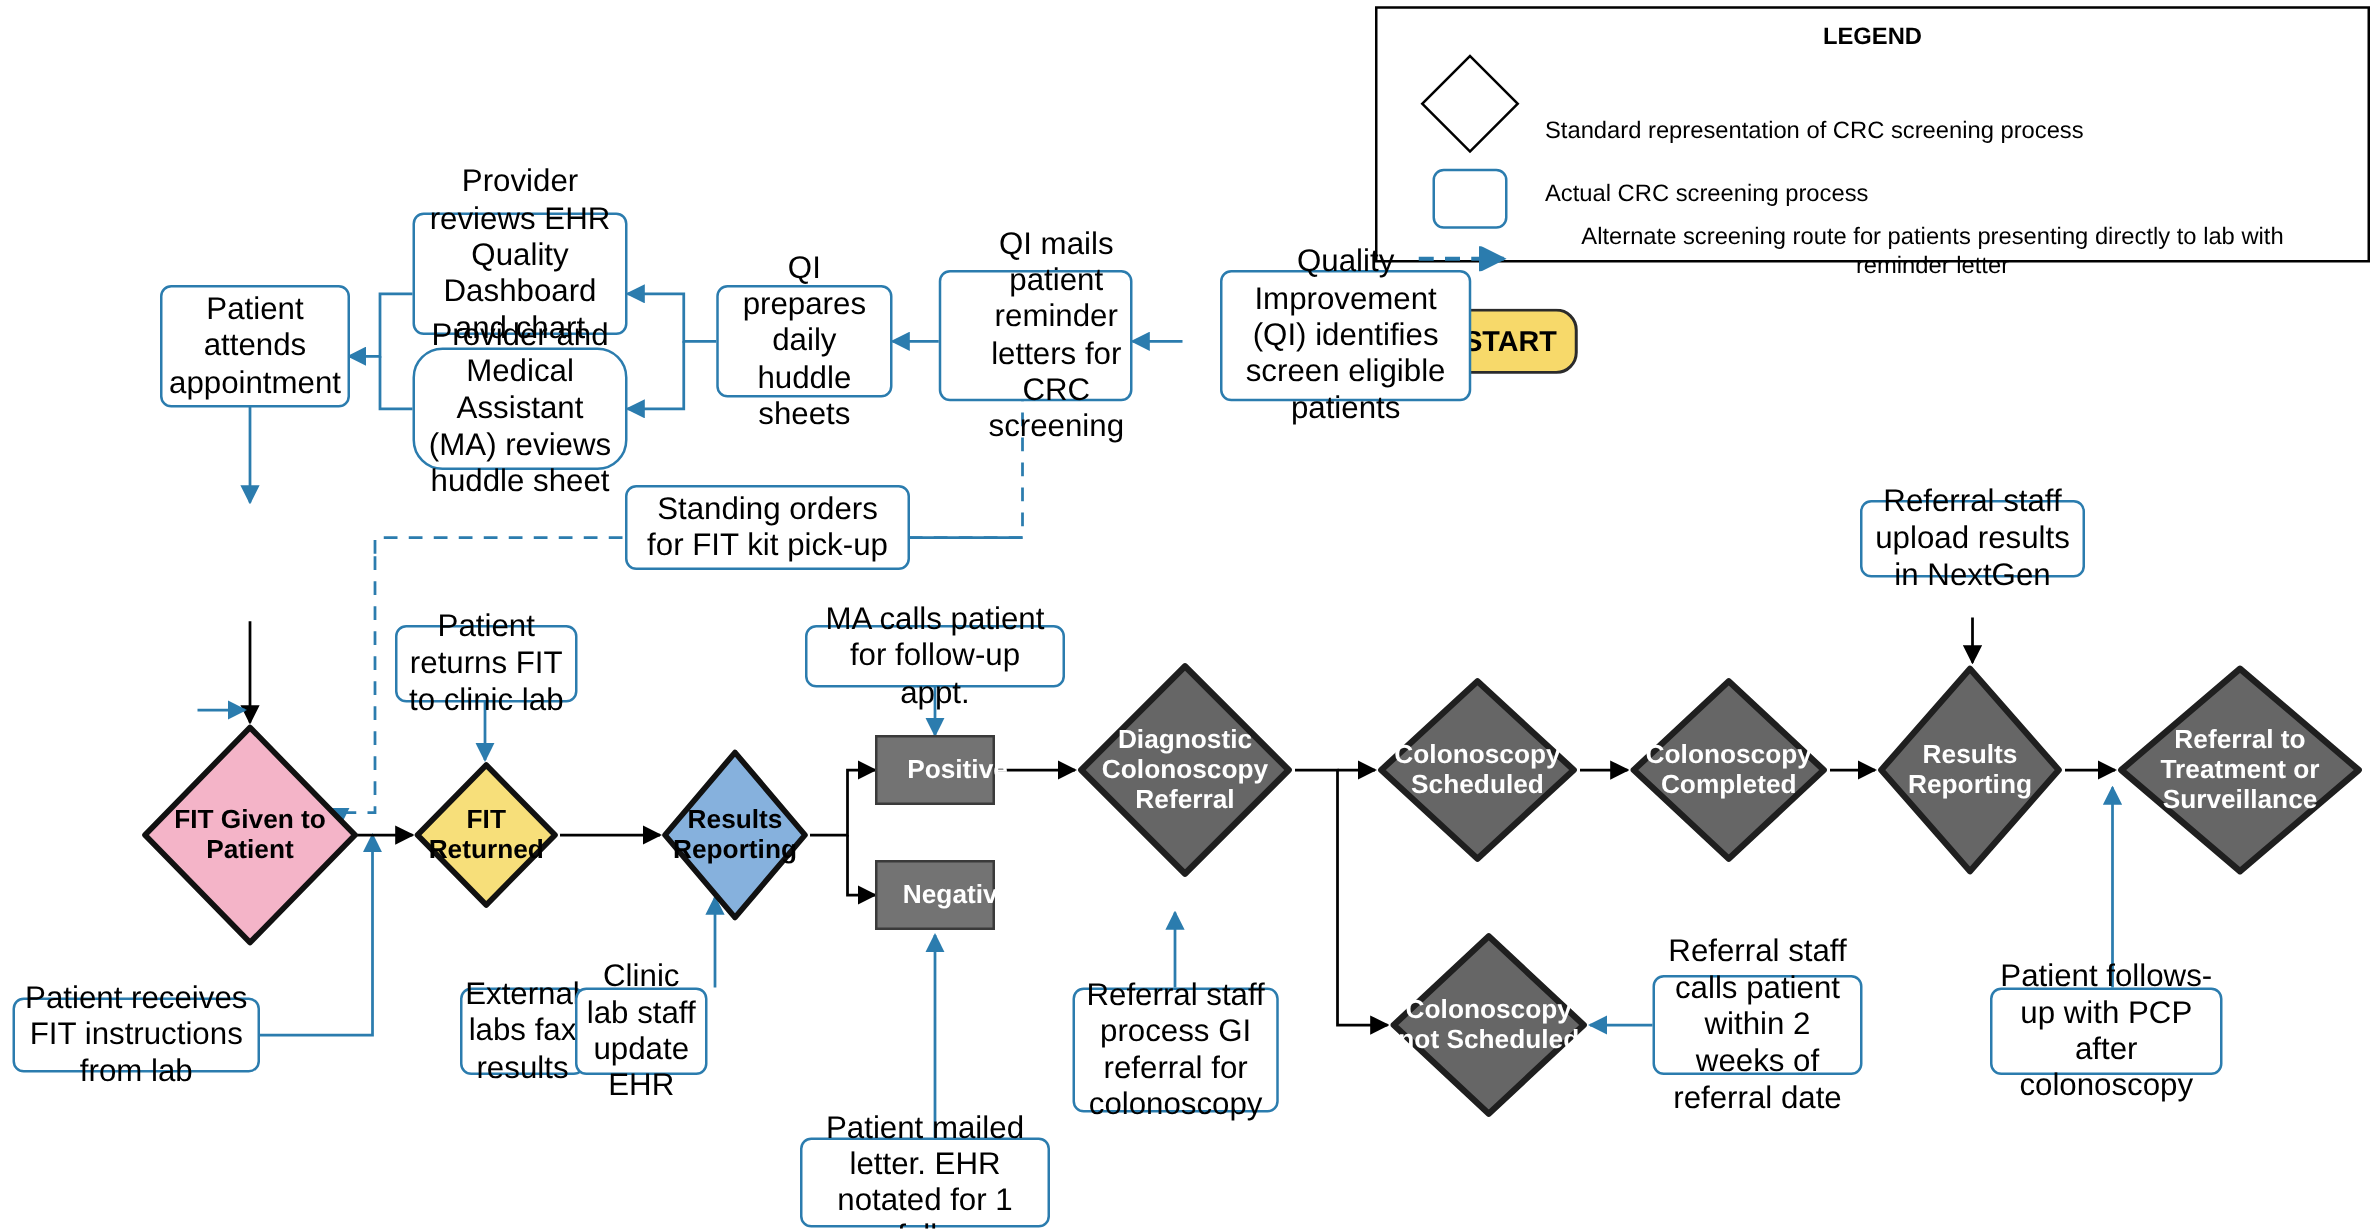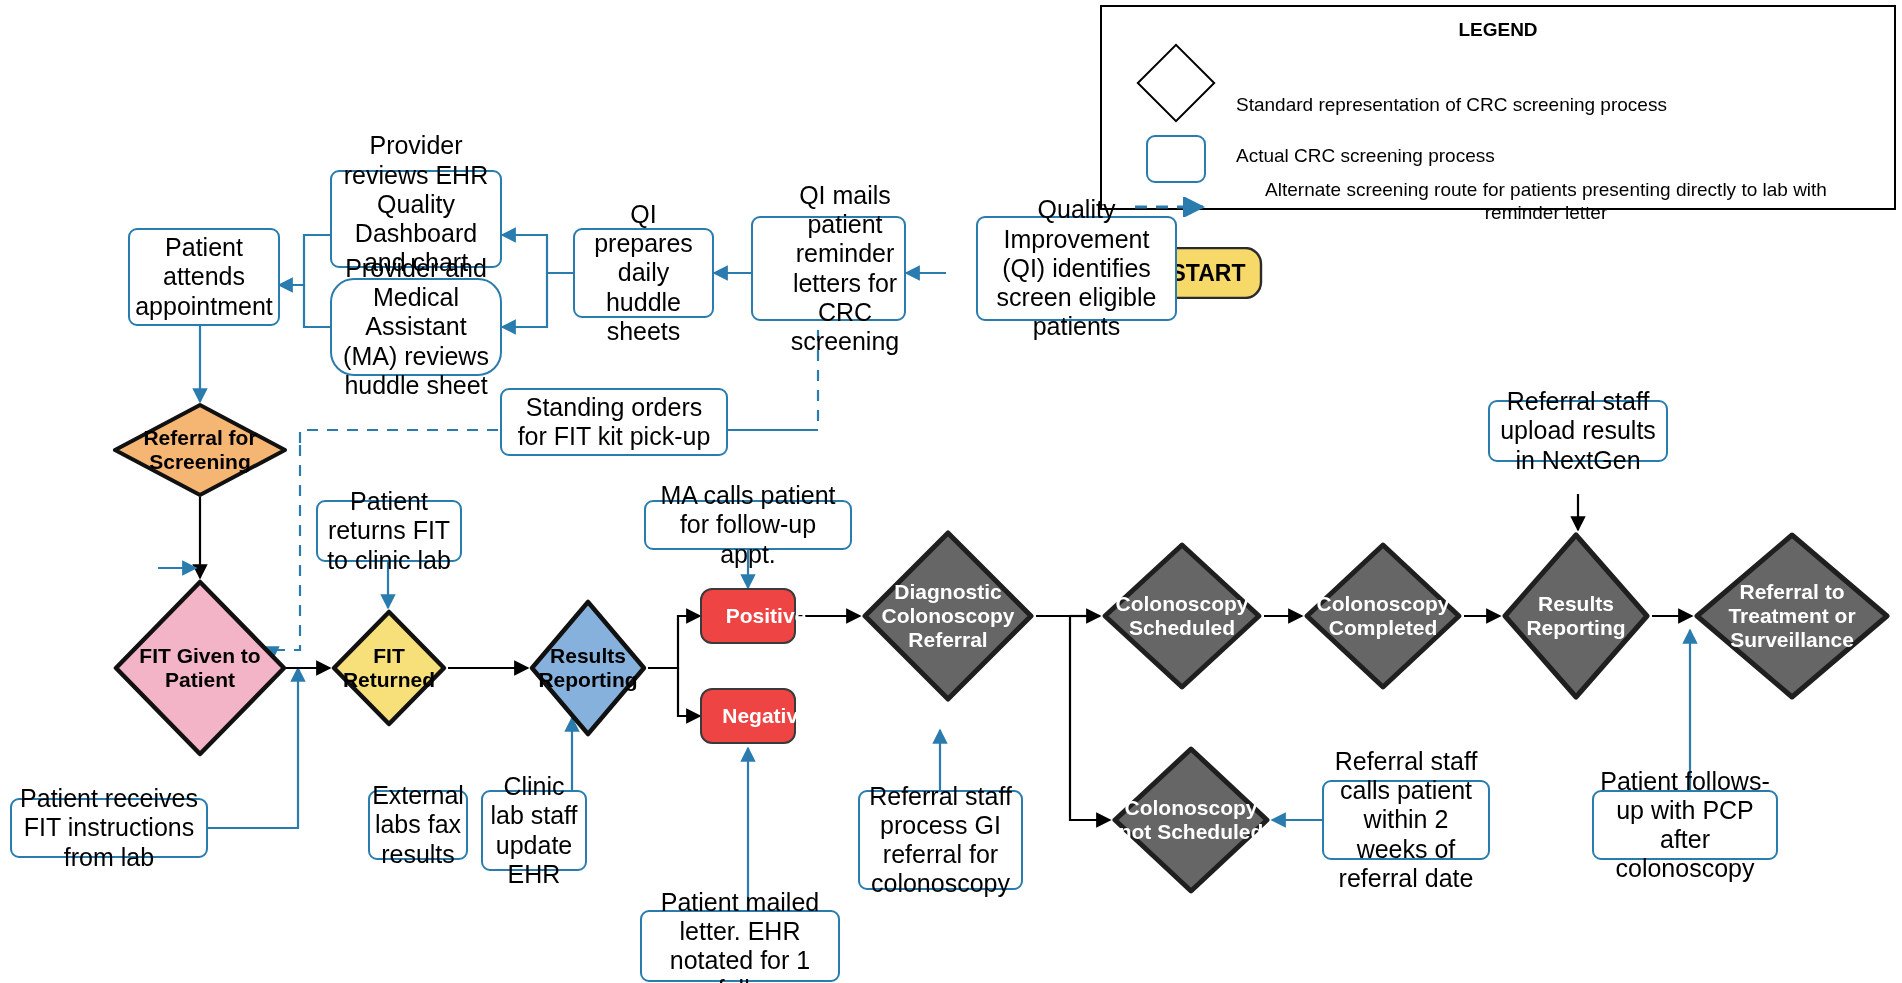--- a/index.html
+++ b/index.html
@@ -7,21 +7,21 @@
   #stage{position:relative;width:1902px;height:983px;background:#fff;overflow:hidden;}
   svg#wires{position:absolute;left:0;top:0;width:1902px;height:983px;pointer-events:none;}
 
   
   .node{position:absolute;box-sizing:border-box;display:flex;align-items:center;
         justify-content:center;text-align:center;line-height:1.17;}
 
   .tealbox{border:2px solid #2b7cae;border-radius:9px;background:#fff;color:#000;
            font-size:25px;padding:3px 6px;}
 
-  .greybox{background:#ef4444;border:2px solid #3a3a3a;border-radius:12px;color:#fff;
+  .greybox{background:#737373;border:2px solid #3a3a3a;border-radius:0;color:#fff;
            font-weight:bold;font-size:21px;padding-left:36px;}
 
   
   .dia{position:absolute;}
   .dia .shape{position:absolute;inset:0;}
   .dia .lbl{position:absolute;inset:0;display:flex;align-items:center;justify-content:center;
             text-align:center;font-weight:bold;line-height:1.13;}
 
   .lbl-dark{color:#ffffff;font-size:21px;}
   .lbl-light{color:#000000;font-size:21px;}
@@ -180,26 +180,20 @@
   </div>
 
   <div class="node tealbox" style="left:976px;top:216px;width:201px;height:105px;">
     <span>Quality Improvement (QI) identifies screen eligible patients</span>
   </div>
 
   <div class="node tealbox" style="left:500px;top:388px;width:228px;height:68px;">
     <span>Standing orders for FIT kit pick-up</span>
   </div>
 
-  <div class="dia" style="left:112px;top:402px;width:176px;height:96px;">
-    <svg class="shape" viewBox="0 0 176 96" preserveAspectRatio="none">
-      <path d="M88,3 L173,48 L88,93 L3,48 Z" fill="#f5b573" stroke="#111" stroke-width="4" stroke-linejoin="round"></path>
-    </svg>
-    <div class="lbl lbl-light">Referral for Screening</div>
-  </div>
 
 
   <div class="dia" style="left:112px;top:578px;width:176px;height:180px;">
     <svg class="shape" viewBox="0 0 176 180" preserveAspectRatio="none">
       <path d="M88,4 L172,90 L88,176 L4,90 Z" fill="#f4b4c8" stroke="#111" stroke-width="4.5" stroke-linejoin="round"></path>
     </svg>
     <div class="lbl lbl-light">FIT Given to Patient</div>
   </div>
 
   <div class="node tealbox" style="left:10px;top:798px;width:198px;height:60px;">
@@ -221,21 +215,21 @@
     <svg class="shape" viewBox="0 0 120 140" preserveAspectRatio="none">
       <path d="M60,4 L116,70 L60,136 L4,70 Z" fill="#86b1dd" stroke="#111" stroke-width="4.5" stroke-linejoin="round"></path>
     </svg>
     <div class="lbl lbl-light">Results Reporting</div>
   </div>
 
   <div class="node tealbox" style="left:368px;top:790px;width:100px;height:70px;">
     <span>External labs fax results</span>
   </div>
 
-  <div class="node tealbox" style="left:481px;top:790px;width:106px;height:81px;justify-content:flex-end;">
+  <div class="node tealbox" style="left:460px;top:790px;width:106px;height:70px;justify-content:flex-end;">
     <span>Clinic lab staff update EHR</span>
   </div>
 
   <div class="node tealbox" style="left:644px;top:500px;width:208px;height:50px;">
     <span>MA calls patient for follow-up appt.</span>
   </div>
 
   <div class="node greybox" style="left:700px;top:588px;width:96px;height:56px;">
     <span>Positive</span>
   </div>

